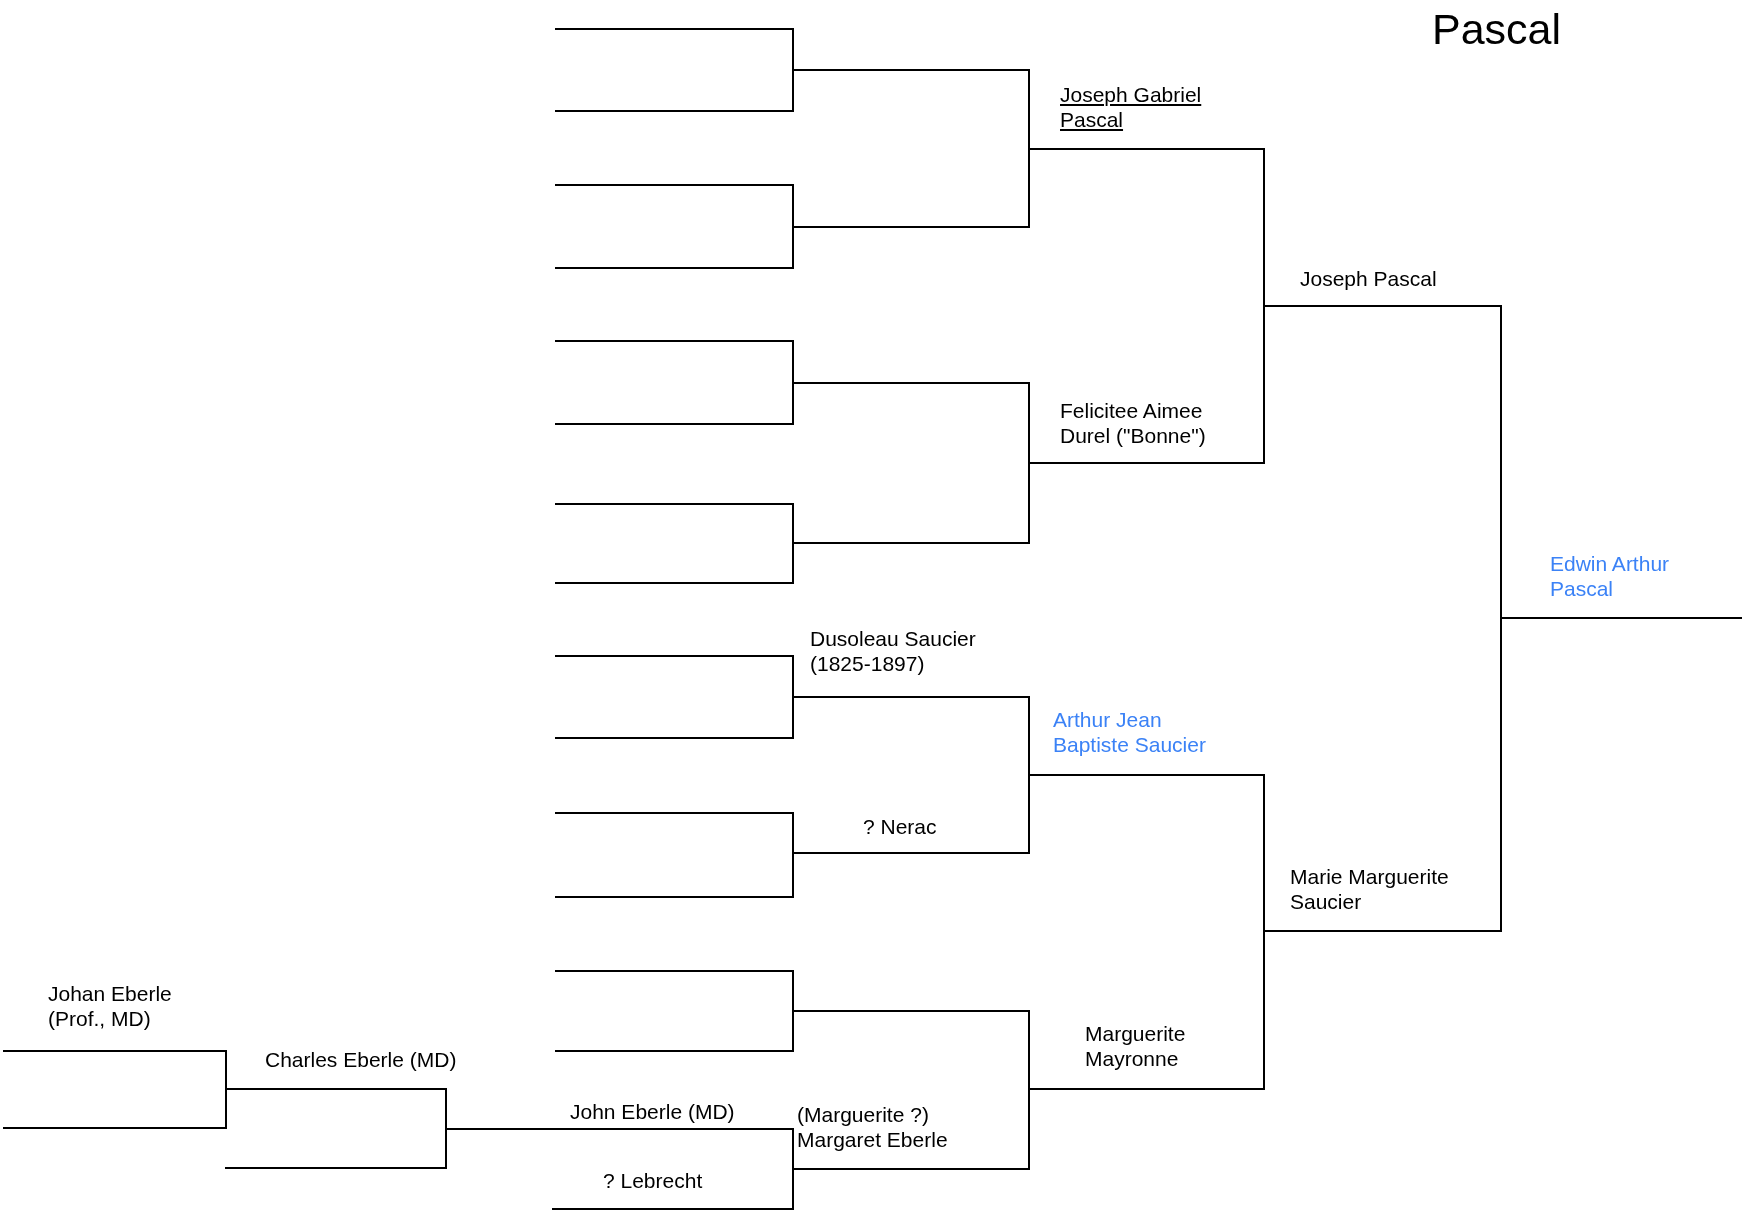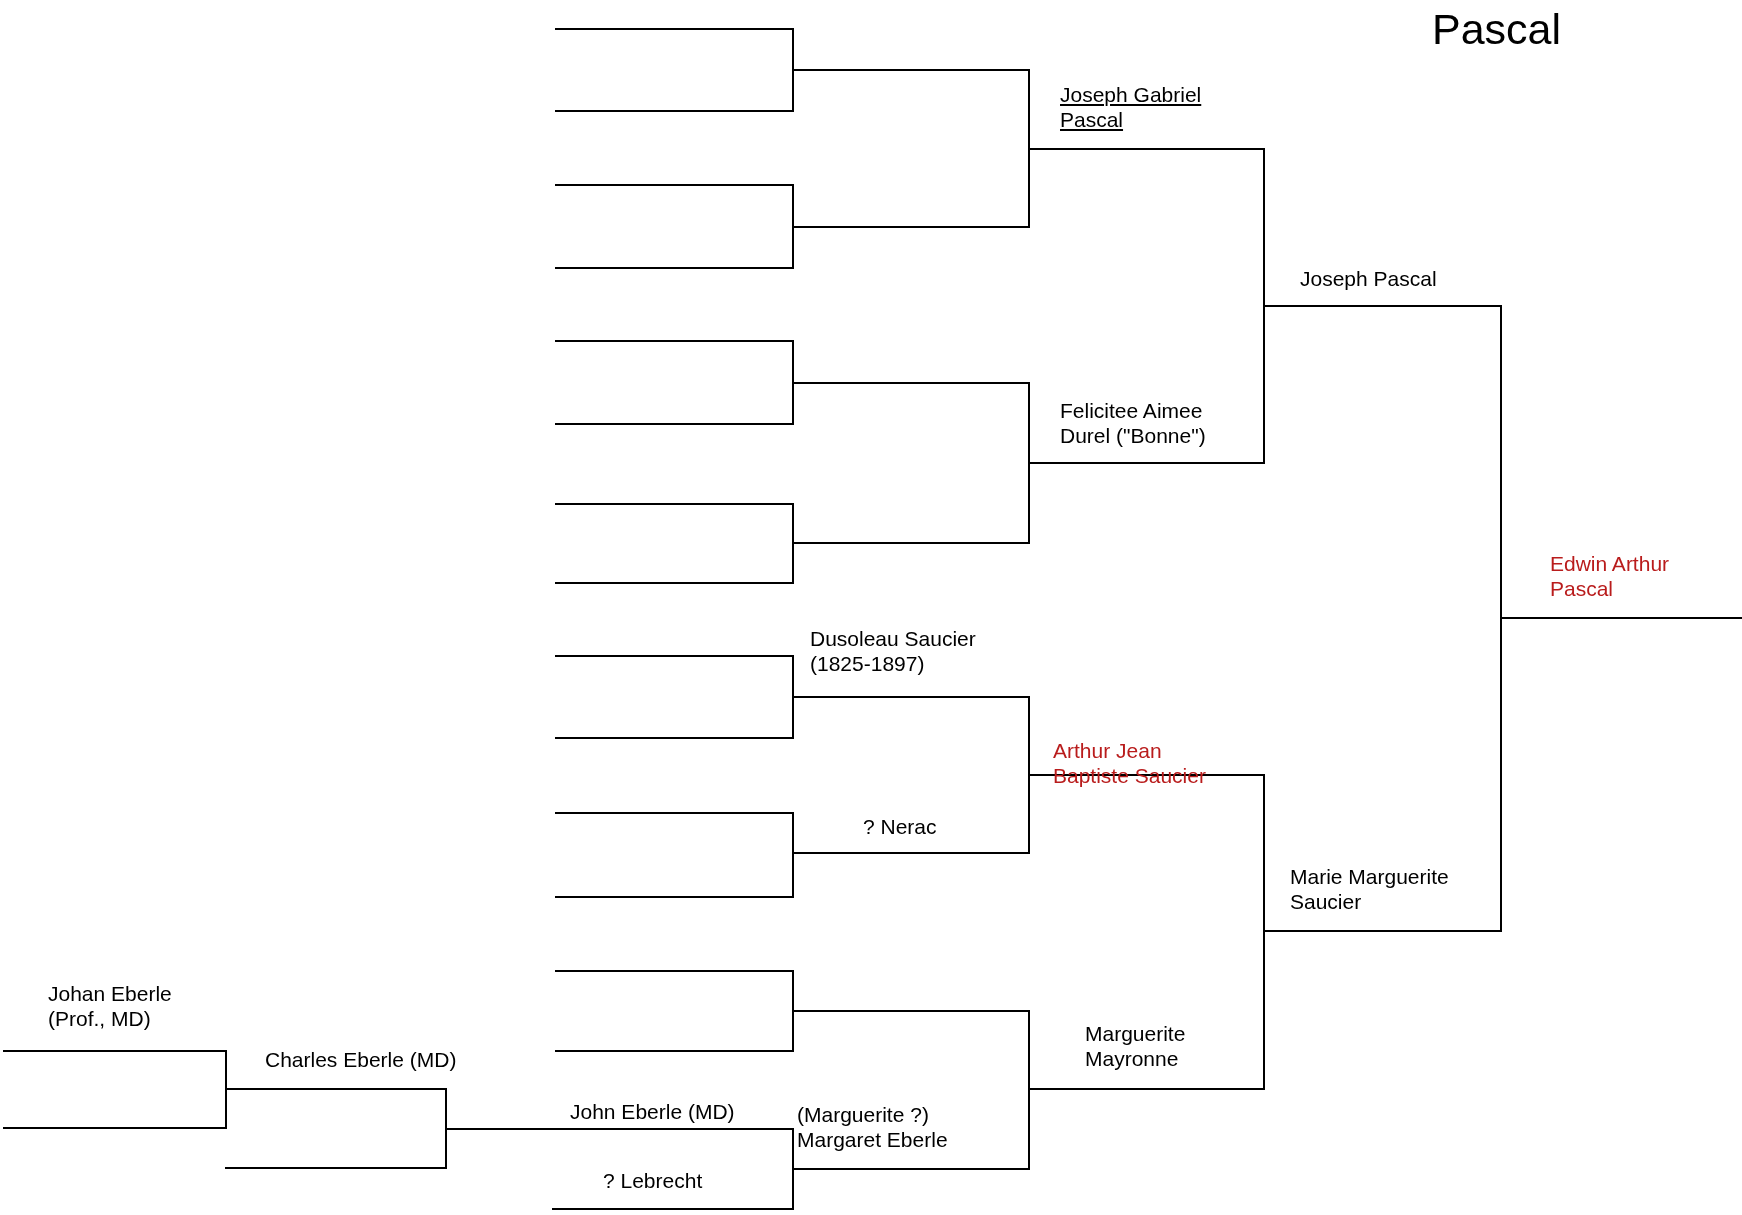--- a/index.html
+++ b/index.html
@@ -11,21 +11,21 @@
     overflow:hidden;
   }
   .hline { position:absolute; height:2px; background:#000000; }
   .vline { position:absolute; width:2px;  background:#000000; }
   .person {
     position:absolute;
     font-size:21px; line-height:25px;
     color:#000000;
     white-space:pre-line;
   }
-  .person.link { color:#b91c1c; }
+  .person.link { color:#3b82f6; }
   .title {
     position:absolute;
     font-size:43px; line-height:46px;
     color:#000000;
   }
 </style>
 </head>
 <body>
 
 <div id="chart">
@@ -96,21 +96,21 @@
   <div class="person" style="left:1060px; top:398px;">Felicitee Aimee
 Durel ("Bonne")</div>
 
   <div class="person" style="left:1300px; top:266px;">Joseph Pascal</div>
 
   <div class="person" style="left:810px; top:626px;">Dusoleau Saucier
 (1825-1897)</div>
 
   <div class="person" style="left:863px; top:814px;">? Nerac</div>
 
-  <div class="person link" style="left:1053px; top:738px;">Arthur Jean
+  <div class="person link" style="left:1053px; top:707px;">Arthur Jean
 Baptiste Saucier</div>
 
   <div class="person" style="left:1290px; top:864px;">Marie Marguerite
 Saucier</div>
 
 
   <div class="person" style="left:1085px; top:1021px;">Marguerite
 Mayronne</div>
 
   <div class="person" style="left:797px; top:1102px;">(Marguerite ?)

